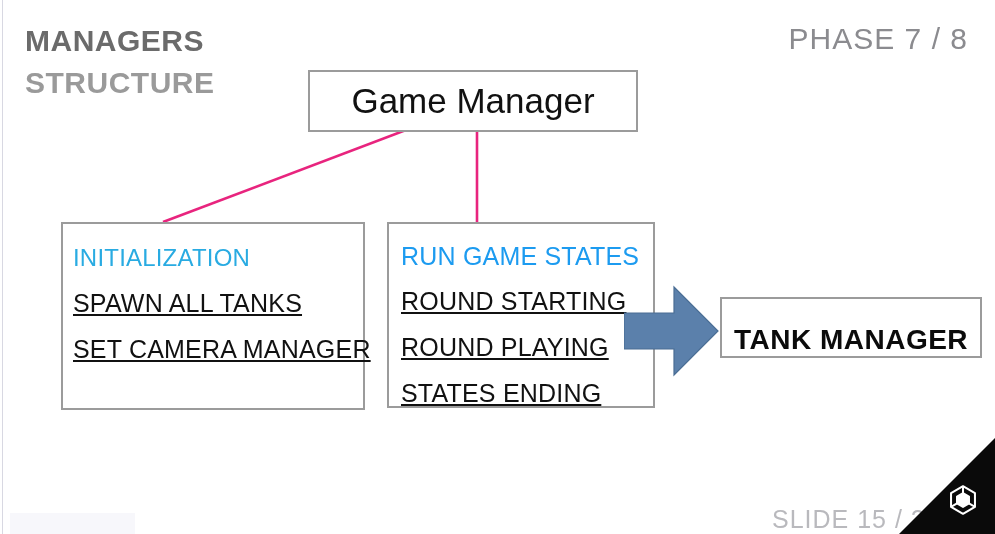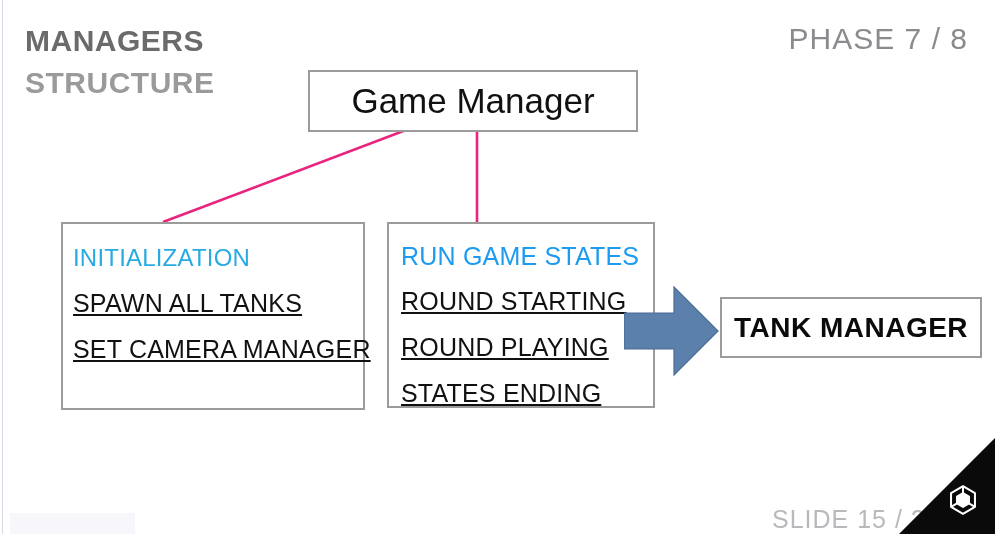--- a/index.html
+++ b/index.html
@@ -133,21 +133,21 @@
     white-space: nowrap;
     text-decoration: underline;
   }
 
   .box-tank {
     left: 720px;
     top: 297px;
     width: 262px;
     height: 61px;
     display: flex;
-    align-items: center;
+    align-items: flex-end;
     justify-content: center;
   }
   .tank-text {
     font-weight: bold;
     font-size: 28px;
     color: #0b0b0b;
     letter-spacing: 0.5px;
     white-space: nowrap;
   }
 

